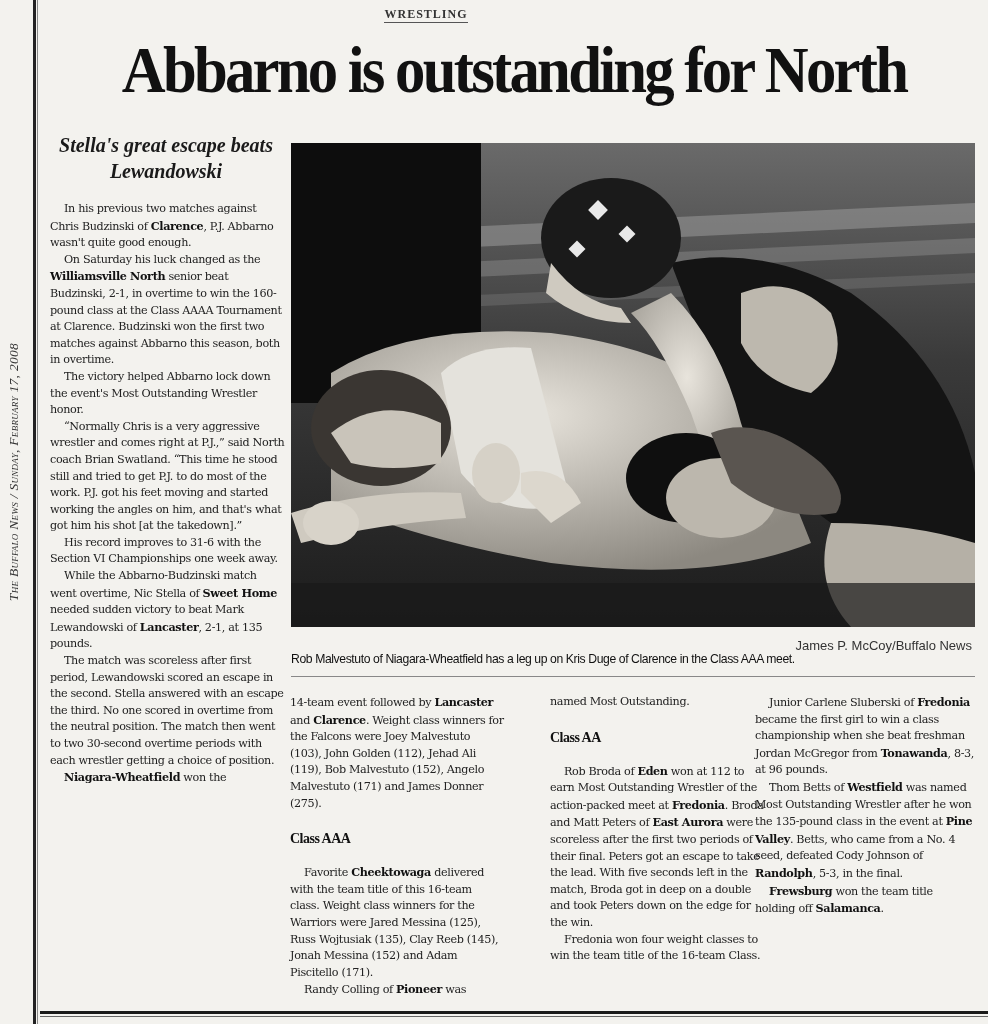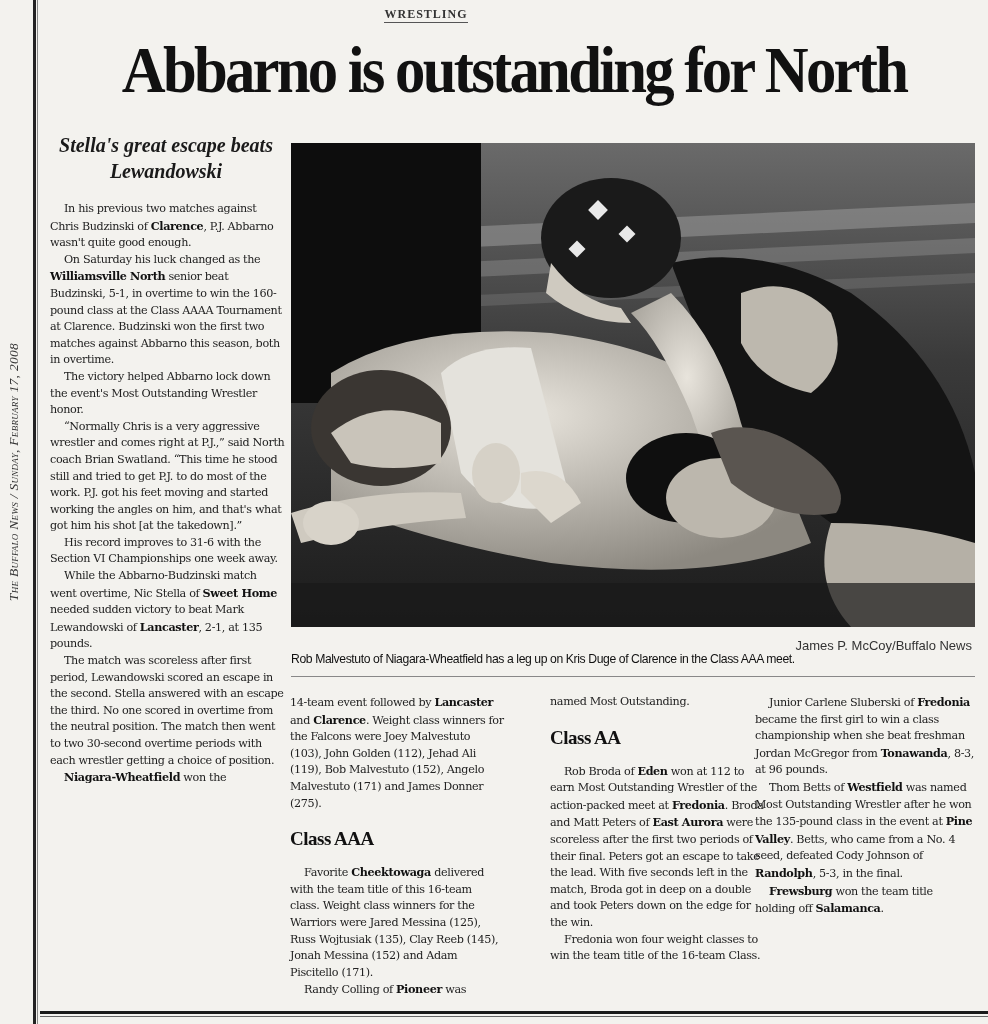--- a/index.html
+++ b/index.html
@@ -71,21 +71,21 @@
   }
   .col p { margin: 0; text-indent: 14px; }
   .col p.noindent { text-indent: 0; }
   .col b { font-weight: bold; color: #111; }
   .col1 { left: 50px; top: 201px; width: 236px; }
   .col2 { left: 290px; top: 694px; width: 214px; }
   .col3 { left: 522px; top: 694px; width: 214px; margin-left: 28px; }
   .col4 { left: 755px; top: 694px; width: 220px; }
   .sechead {
     font-family: "Liberation Serif", serif;
-    font-weight: bold; font-size: 19px; line-height: 22px;
+    font-weight: bold; font-size: 14px; line-height: 22px;
     letter-spacing: -0.5px;
     margin: 16px 0 14px 0;
     color: #111;
   }
   
   .photo {
     position: absolute; left: 291px; top: 143px;
     width: 684px; height: 484px;
     background: #2a2a2a;
     overflow: hidden;
@@ -120,21 +120,21 @@
   <div class="vrule"></div>
   <div class="vrule2"></div>
   <div class="folio">The Buffalo News / Sunday, February 17, 2008</div>
 
   <div class="kicker"><span>WRESTLING</span></div>
   <div class="headline">Abbarno is outstanding for North</div>
   <div class="subhead">Stella's great escape beats Lewandowski</div>
 
   <div class="col col1">
       <p><span>In his previous two matches against Chris Budzinski of </span><b>Clarence</b><span>, P.J. Abbarno wasn't quite good enough.</span></p>
-      <p><span>On Saturday his luck changed as the </span><b>Williamsville North</b><span> senior beat Budzinski, 5-1, in overtime to win the 160-pound class at the Class AAAA Tournament at Clarence. Budzinski won the first two matches against Abbarno this season, both in overtime.</span></p>
+      <p><span>On Saturday his luck changed as the </span><b>Williamsville North</b><span> senior beat Budzinski, 2-1, in overtime to win the 160-pound class at the Class AAAA Tournament at Clarence. Budzinski won the first two matches against Abbarno this season, both in overtime.</span></p>
       <p><span>The victory helped Abbarno lock down the event's Most Outstanding Wrestler honor.</span></p>
       <p><span>“Normally Chris is a very aggressive wrestler and comes right at P.J.,” said North coach Brian Swatland. “This time he stood still and tried to get P.J. to do most of the work. P.J. got his feet moving and started working the angles on him, and that's what got him his shot [at the takedown].”</span></p>
       <p><span>His record improves to 31-6 with the Section VI Championships one week away.</span></p>
       <p><span>While the Abbarno-Budzinski match went overtime, Nic Stella of </span><b>Sweet Home</b><span> needed sudden victory to beat Mark Lewandowski of </span><b>Lancaster</b><span>, 2-1, at 135 pounds.</span></p>
       <p><span>The match was scoreless after first period, Lewandowski scored an escape in the second. Stella answered with an escape the third. No one scored in overtime from the neutral position. The match then went to two 30-second overtime periods with each wrestler getting a choice of position.</span></p>
       <p><b>Niagara-Wheatfield</b><span> won the</span></p>
     </div>
 
   <div class="photo">
     <svg width="684" height="484" viewBox="0 0 684 484">

